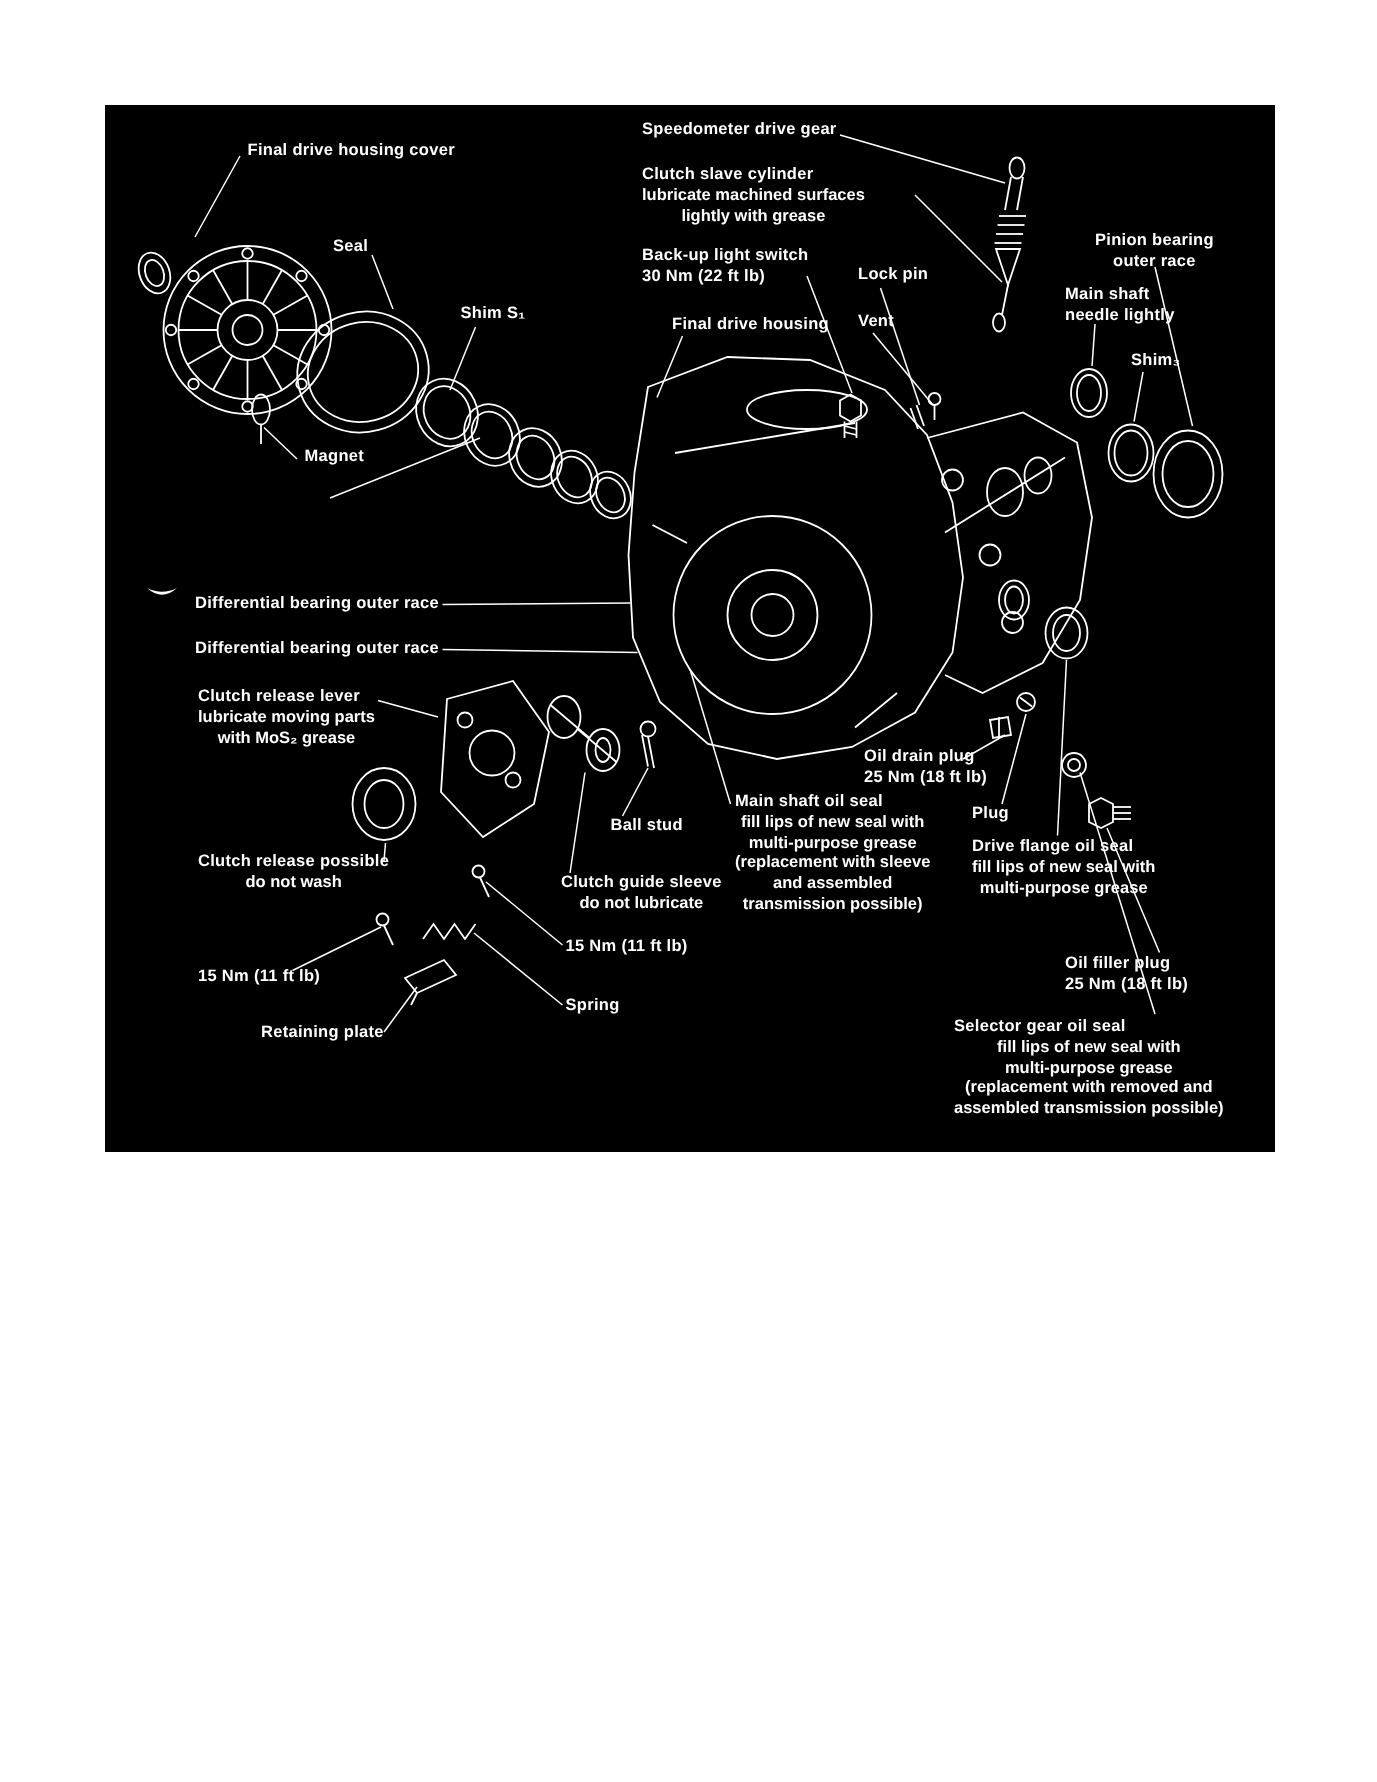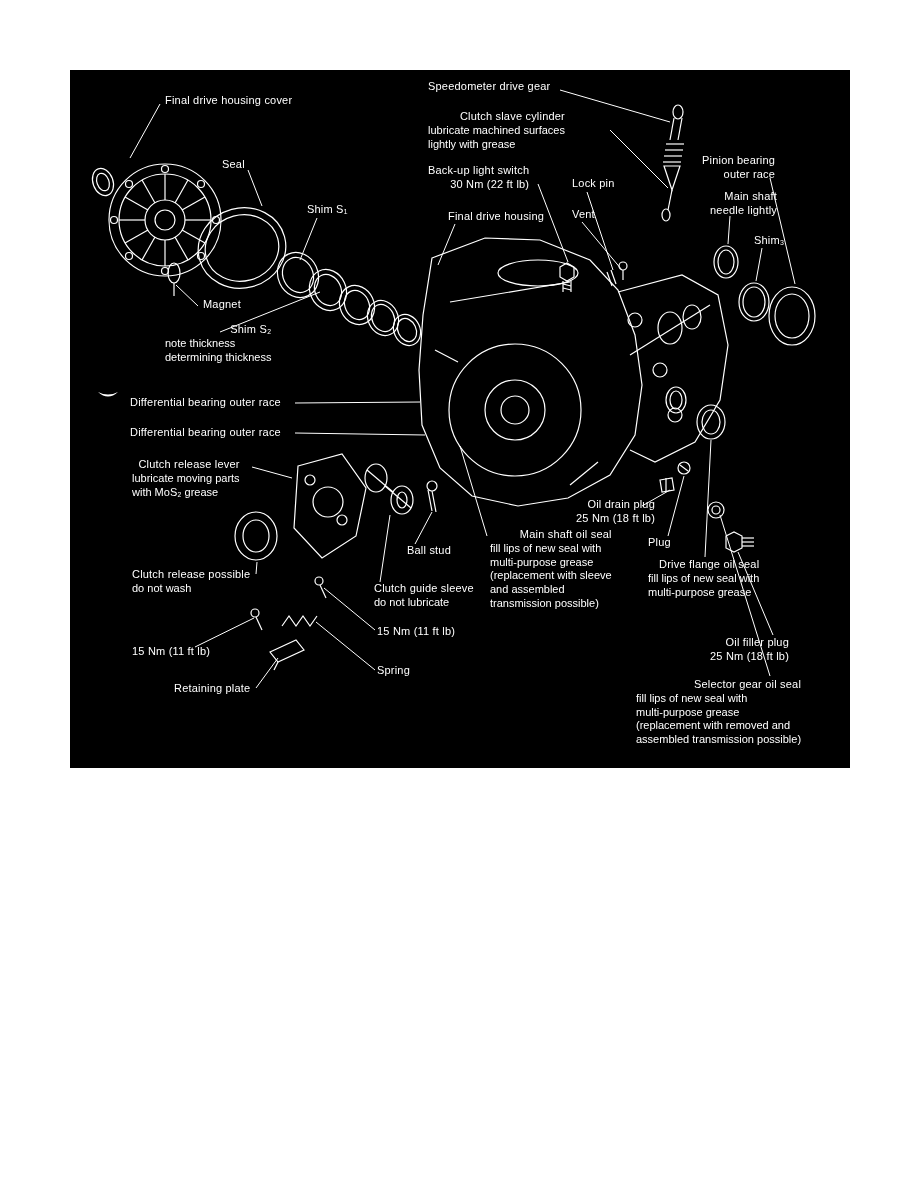--- a/index.html
+++ b/index.html
@@ -9,22 +9,22 @@
   }
   .diagram {
     position:absolute; left:70px; top:70px; width:780px; height:698px;
     background:#000000;
   }
   .diagram svg { position:absolute; left:0; top:0; width:100%; height:100%; }
   .lbl {
     position:absolute; color:#ffffff; font-size:11px; line-height:1.25;
     white-space:nowrap; z-index:2;
   }
-  .lbl .t { display:block; font-weight:normal; letter-spacing:0.2px;text-align:right; }
-  .lbl .n { display:block; font-weight:normal; }
+  .lbl .t { display:block; font-weight:bold; letter-spacing:0.2px; }
+  .lbl .n { display:block; font-weight:bold;text-align:center; }
   .lbl.center { text-align:center; }
 </style>
 </head>
 <body>
 
 <div class="page">
   <div class="diagram">
 
     <svg viewBox="0 0 780 698">
       <g stroke="#ffffff" fill="none" stroke-width="1.2">
@@ -282,43 +282,38 @@
     </div>
 
     <div class="lbl" style="left:502px;top:107px">
       <span class="t">Lock pin</span>
     </div>
 
     <div class="lbl" style="left:502px;top:138px">
       <span class="t">Vent</span>
     </div>
 
-    <div class="lbl center" style="left:632px;top:84px">
+    <div class="lbl center" style="left:660px;top:84px">
       <span class="t">Pinion bearing</span>
       <span class="t">outer race</span>
     </div>
 
     <div class="lbl" style="left:640px;top:120px">
       <span class="t">Main shaft</span>
       <span class="t">needle lightly</span>
     </div>
 
     <div class="lbl" style="left:684px;top:164px">
       <span class="t">Shim₃</span>
     </div>
 
     <div class="lbl" style="left:133px;top:228px">
       <span class="t">Magnet</span>
     </div>
 
-    <div class="lbl" style="left:95px;top:253px">
-      <span class="t">Shim S₂</span>
-      <span class="n">note thickness</span>
-      <span class="n">determining thickness</span>
-    </div>
 
     <div class="lbl" style="left:60px;top:326px">
       <span class="t">Differential bearing outer race</span>
     </div>
 
     <div class="lbl" style="left:60px;top:356px">
       <span class="t">Differential bearing outer race</span>
     </div>
 
     <div class="lbl" style="left:62px;top:388px">

